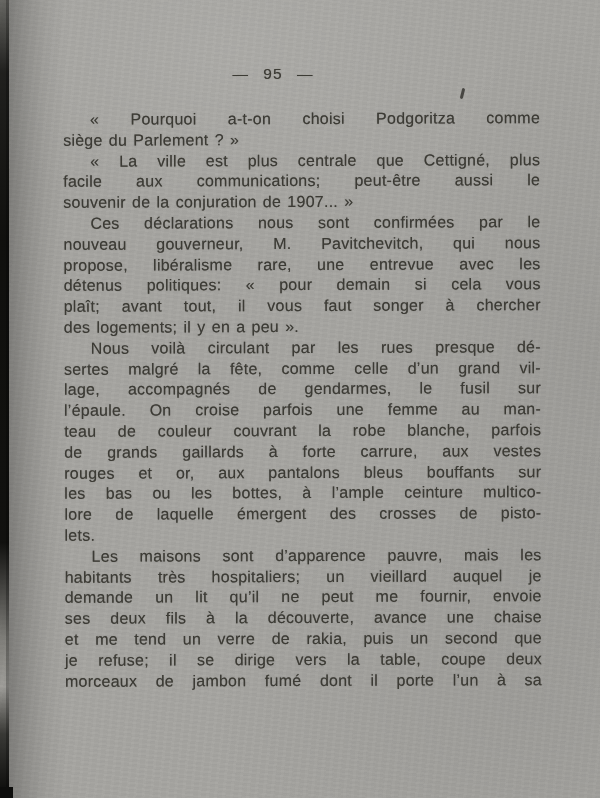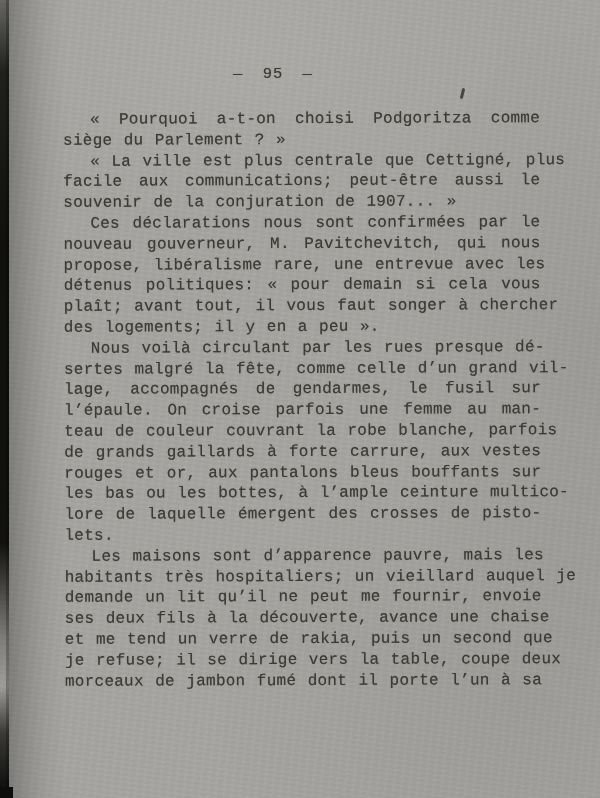--- a/index.html
+++ b/index.html
@@ -15,21 +15,21 @@
     width: 600px;
     height: 798px;
     background-color: var(--paper, #a6a5a1);
     background-image:
       radial-gradient(ellipse 420px 260px at 38% 6%, rgba(255,255,255,0.07), transparent 70%),
       radial-gradient(ellipse 500px 420px at 88% 88%, rgba(0,0,0,0.05), transparent 65%),
       radial-gradient(ellipse 300px 500px at 99% 45%, rgba(0,0,0,0.06), transparent 70%),
       repeating-linear-gradient(7deg, rgba(255,255,255,0.013) 0 2px, rgba(0,0,0,0.016) 2px 5px),
       repeating-linear-gradient(96deg, rgba(255,255,255,0.011) 0 3px, rgba(0,0,0,0.013) 3px 8px),
       repeating-linear-gradient(171deg, rgba(0,0,0,0.008) 0 1px, rgba(255,255,255,0.01) 1px 4px);
-    font-family: Liberation Mono, monospace;
+    font-family: Liberation Sans, sans-serif;
     color: var(--ink, #3c3b35);
   }
   .binding-edge {
     position: absolute;
     left: 0; top: 0;
     width: 9px; height: 798px;
     background: linear-gradient(180deg,
       rgba(40,40,36,0.50) 0%,
       rgba(14,14,12,0.88) 9%,
       rgba(8,8,6,0.95) 30%,

